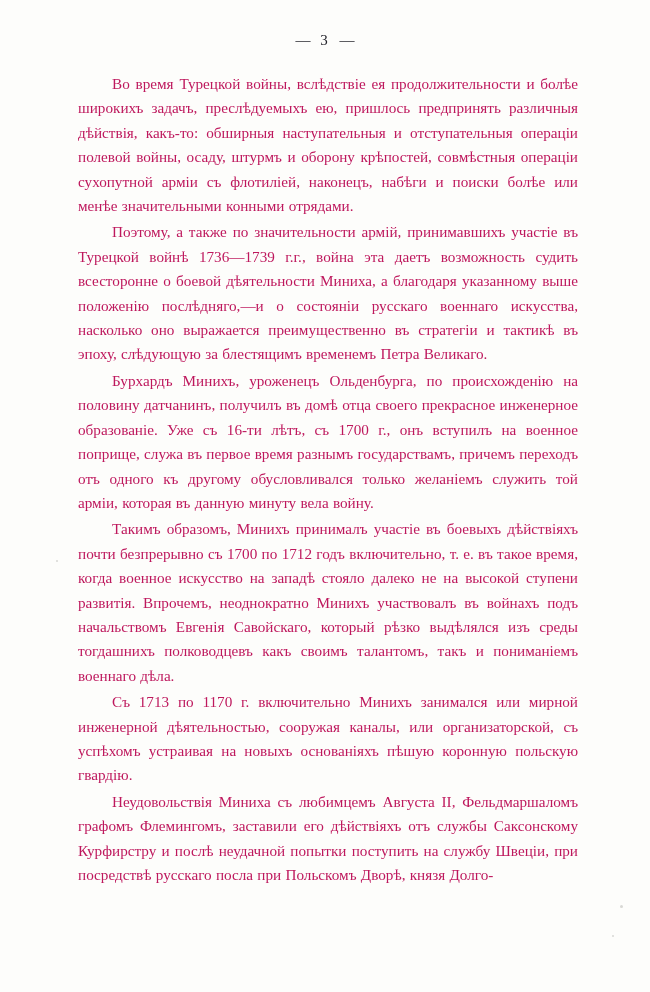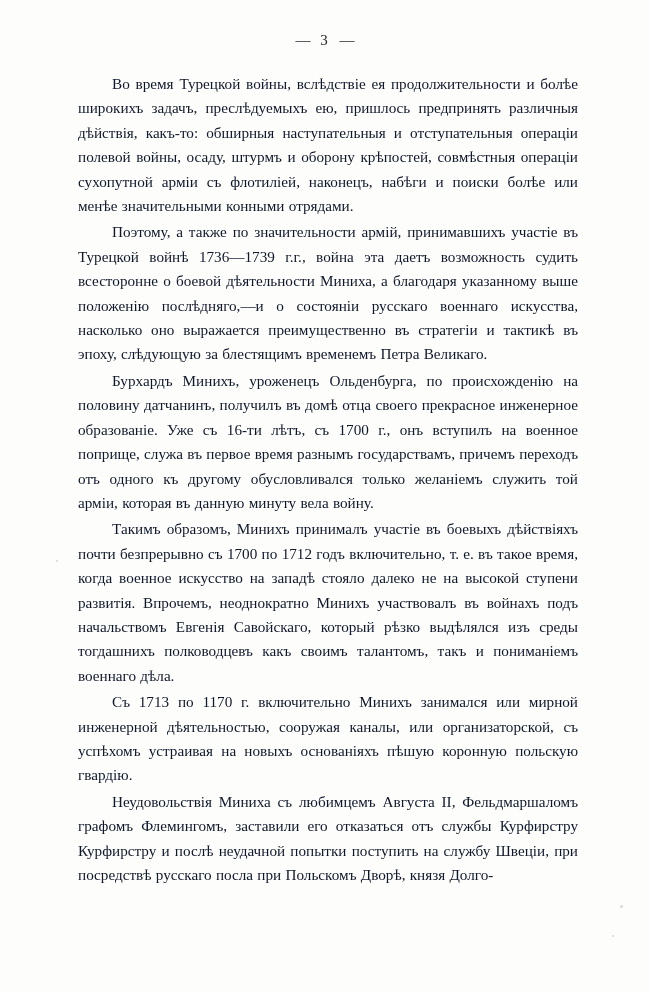--- a/index.html
+++ b/index.html
@@ -42,21 +42,21 @@
     top: 72px;
     left: 78px;
     width: 500px;
   }
   p.para {
     margin: 0 0 2px 0;
     text-indent: 34px;
     text-align: justify;
     font-size: 15.2px;
     line-height: 24.4px;
-    color: #0f172a;
+    color: #be185d;
     word-spacing: 0.5px;
     -webkit-font-smoothing: antialiased;
   }
   p.para:last-child {
     margin-bottom: 0;
   }
   
   .speck {
     position: absolute;
     background: #b9b9b5;
@@ -74,20 +74,20 @@
     <span>3</span>
     <span class="dash">—</span>
   </div>
 
   <div class="body-text">
     <p class="para">Во время Турецкой войны, вслѣдствіе ея продолжительности и болѣе широкихъ задачъ, преслѣдуемыхъ ею, пришлось предпринять различныя дѣйствія, какъ-то: обширныя наступательныя и отступательныя операціи полевой войны, осаду, штурмъ и оборону крѣпостей, совмѣстныя операціи сухопутной арміи съ флотиліей, наконецъ, набѣги и поиски болѣе или менѣе значительными конными отрядами.</p>
     <p class="para">Поэтому, а также по значительности армій, принимавшихъ участіе въ Турецкой войнѣ 1736—1739 г.г., война эта даетъ возможность судить всесторонне о боевой дѣятельности Миниха, а благодаря указанному выше положенію послѣдняго,—и о состояніи русскаго военнаго искусства, насколько оно выражается преимущественно въ стратегіи и тактикѣ въ эпоху, слѣдующую за блестящимъ временемъ Петра Великаго.</p>
     <p class="para">Бурхардъ Минихъ, уроженецъ Ольденбурга, по происхожденію на половину датчанинъ, получилъ въ домѣ отца своего прекрасное инженерное образованіе. Уже съ 16-ти лѣтъ, съ 1700 г., онъ вступилъ на военное поприще, служа въ первое время разнымъ государствамъ, причемъ переходъ отъ одного къ другому обусловливался только желаніемъ служить той арміи, которая въ данную минуту вела войну.</p>
     <p class="para">Такимъ образомъ, Минихъ принималъ участіе въ боевыхъ дѣйствіяхъ почти безпрерывно съ 1700 по 1712 годъ включительно, т. е. въ такое время, когда военное искусство на западѣ стояло далеко не на высокой ступени развитія. Впрочемъ, неоднократно Минихъ участвовалъ въ войнахъ подъ начальствомъ Евгенія Савойскаго, который рѣзко выдѣлялся изъ среды тогдашнихъ полководцевъ какъ своимъ талантомъ, такъ и пониманіемъ военнаго дѣла.</p>
     <p class="para">Съ 1713 по 1170 г. включительно Минихъ занимался или мирной инженерной дѣятельностью, сооружая каналы, или организаторской, съ успѣхомъ устраивая на новыхъ основаніяхъ пѣшую коронную польскую гвардію.</p>
-    <p class="para">Неудовольствія Миниха съ любимцемъ Августа II, Фельдмаршаломъ графомъ Флемингомъ, заставили его отказаться отъ службы Курфирстру Курфирстру и послѣ неудачной попытки поступить на службу Швеціи, при посредствѣ русскаго посла при Польскомъ Дворѣ, князя Долго-</p>
+    <p class="para">Неудовольствія Миниха съ любимцемъ Августа II, Фельдмаршаломъ графомъ Флемингомъ, заставили его дѣйствіяхъ отъ службы Саксонскому Курфирстру и послѣ неудачной попытки поступить на службу Швеціи, при посредствѣ русскаго посла при Польскомъ Дворѣ, князя Долго-</p>
   </div>
 
   <div class="speck" style="left:620px;top:905px;width:3px;height:3px;"></div>
   <div class="speck" style="left:612px;top:935px;width:2px;height:2px;"></div>
   <div class="speck" style="left:56px;top:560px;width:2px;height:2px;"></div>
 
 </div>
 
 </body></html>

